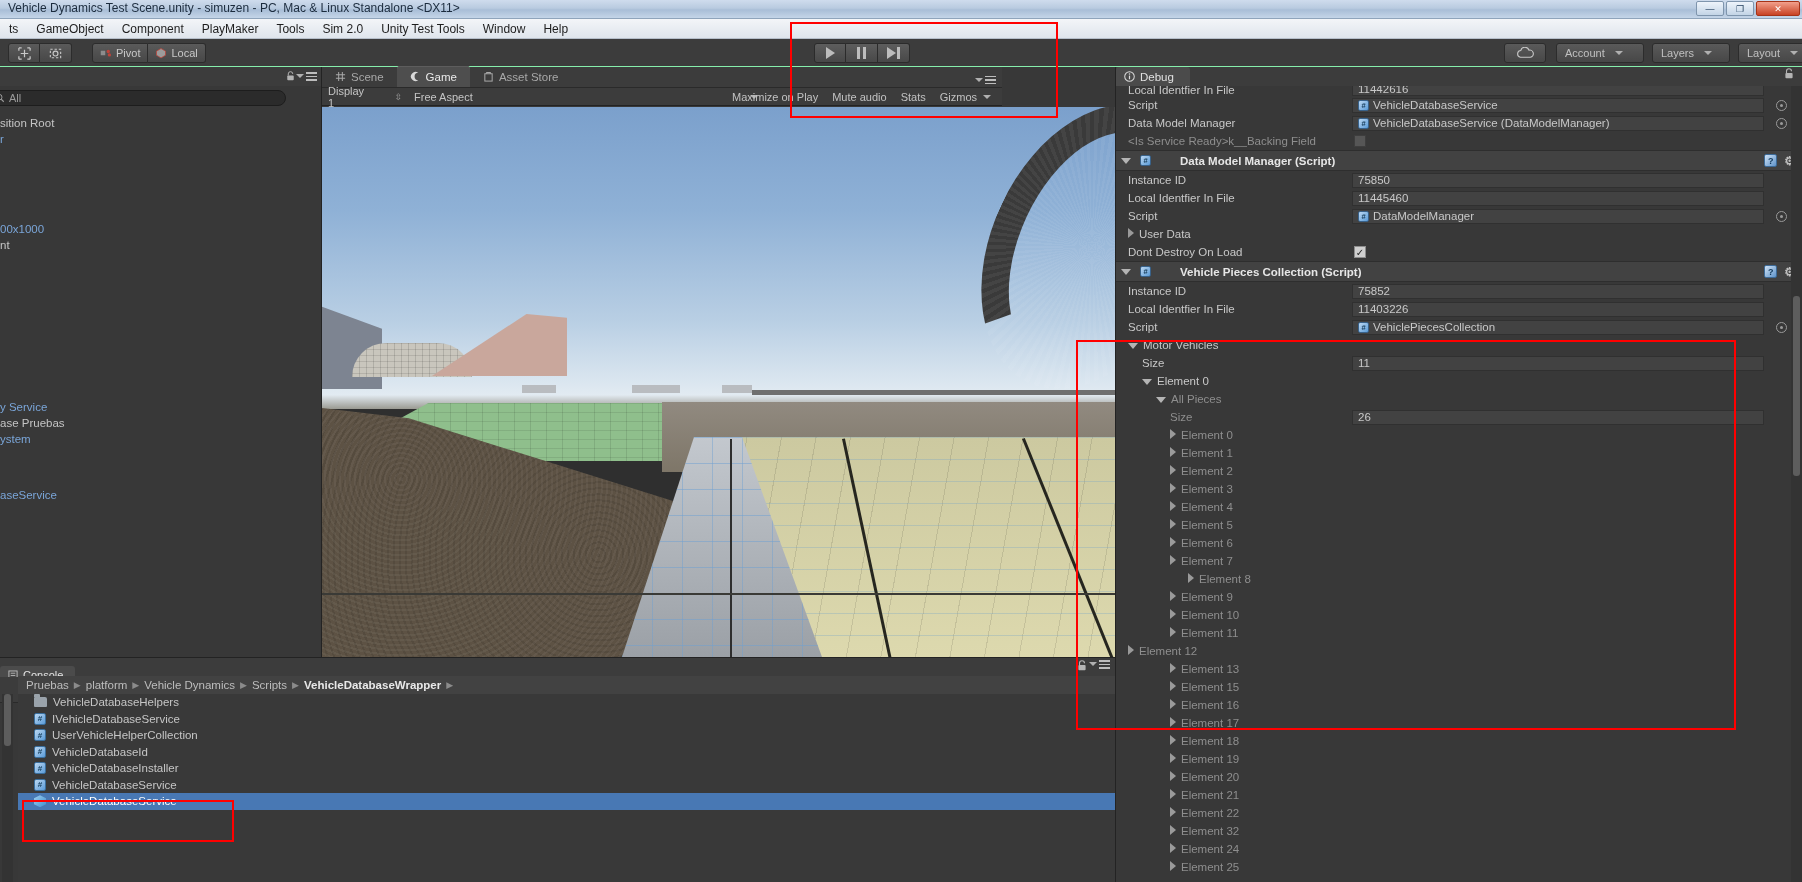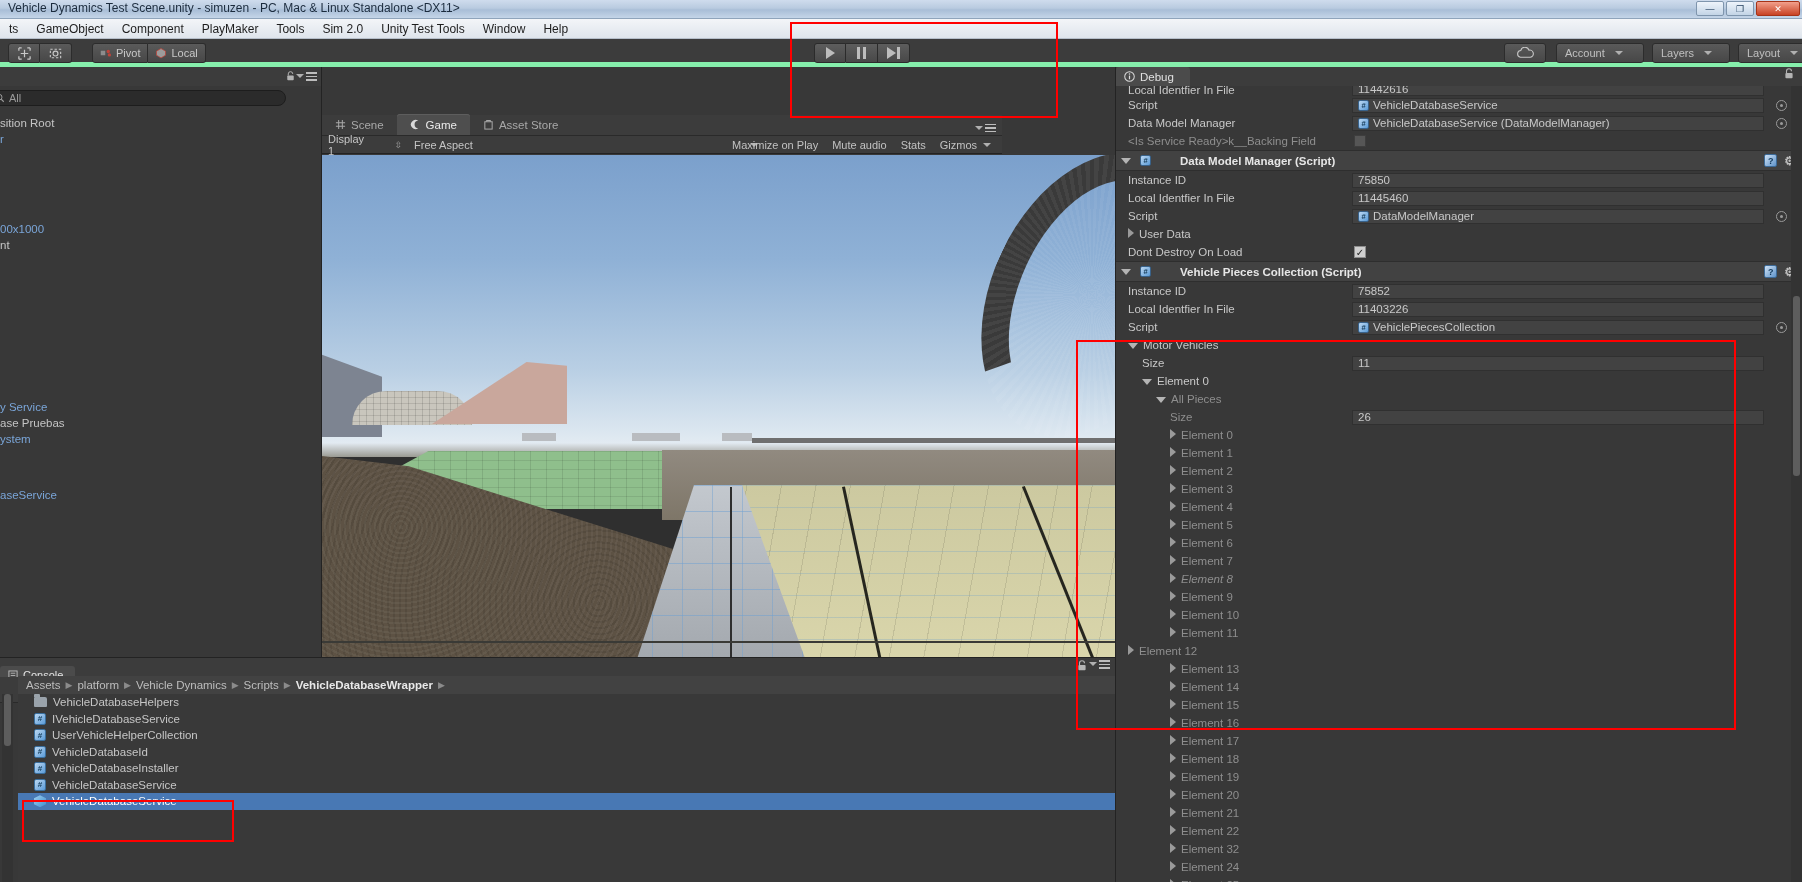--- a/index.html
+++ b/index.html
@@ -21,21 +21,21 @@
     border-color:#a63318; color:#fff; width:44px; }
 
   
   .menubar { position:absolute; left:0; top:19px; width:1802px; height:20px;
     background:linear-gradient(to bottom,#f3f5f8,#dfe5ec); border-bottom:1px solid #b6bfca;
     display:flex; align-items:center; padding-left:0px; }
   .menu-item { font-size:12px; color:#1d1d1d; padding:2px 9px; white-space:nowrap; cursor:default; }
 
   
   .toolbar { position:absolute; left:0; top:39px; width:1802px; height:28px;
-    background:#3c3c3c; border-bottom:5px solid #86efac;text-align:right; }
+    background:#3c3c3c; border-bottom:1px solid #86efac;text-align:right; }
   .tool-grp { position:absolute; top:4px; display:flex; }
   .tbtn { height:20px; min-width:32px; background:linear-gradient(to bottom,#5a5a5a,#474747);
     border:1px solid #2c2c2c; display:flex; align-items:center; justify-content:center;
     color:#c8c8c8; font-size:11px; padding:0 7px; }
   .tbtn.first { border-radius:3px 0 0 3px; }
   .tbtn.last { border-radius:0 3px 3px 0; }
   .tbtn.only { border-radius:3px; }
   .tbtn.mid { border-left:none; }
   .tbtn .cap { margin-left:4px; }
   .play-grp { position:absolute; left:814px; top:4px; display:flex; }
@@ -66,21 +66,21 @@
   .hier-search { position:absolute; left:-14px; top:23px; width:300px; height:16px;
     background:#2b2b2b; border:1px solid #1d1d1d; border-radius:9px; display:flex;
     align-items:center; padding-left:8px; color:#9a9a9a; font-size:11px; gap:4px; }
   .hier-list { position:absolute; left:0; top:48px; width:322px; }
   .hier-row { height:16px; font-size:11.5px; color:#c4c4c4; display:flex; align-items:center;
     padding-left:0px; white-space:nowrap; }
   .hier-row.blue { color:#7aa5d8; }
   .lock-icon { position:absolute; right:26px; top:4px; width:9px; height:10px; }
 
   
-  #gameview { left:322px; top:67px; width:680px; height:590px;margin-top:48px; }
+  #gameview { left:322px; top:67px; width:680px; height:590px; }
   .gv-tabs { height:21px; background:#3c3c3c; display:flex; align-items:flex-end;
     border-bottom:1px solid #2a2a2a; position:relative; }
   .gv-tab { height:21px; padding:0 13px; display:flex; align-items:center; gap:5px;
     font-size:11.5px; color:#a8a8a8; }
   .gv-tab.active { background:#4e4e4e; color:#eaeaea; border-radius:3px 3px 0 0;
     box-shadow: inset 0 1px 0 #5d5d5d; }
   .gv-bar { height:18px; background:#3c3c3c; border-bottom:1px solid #232323;
     display:flex; align-items:center; font-size:11px; color:#bdbdbd; position:relative; }
   .gv-sel { display:flex; align-items:center; height:16px; padding:0 6px; color:#c5c5c5;gap:24px; }
   .gv-right { position:absolute; right:4px; display:flex; align-items:center; gap:0; }
@@ -481,21 +481,21 @@
         <div style="display:flex;flex-direction:column;gap:2px;">
           <div style="width:11px;height:1.5px;background:#bdbdbd;"></div>
           <div style="width:11px;height:1.5px;background:#bdbdbd;"></div>
           <div style="width:11px;height:1.5px;background:#bdbdbd;"></div>
         </div>
       </div>
     </div>
   </div>
 
   <div class="breadcrumb" id="breadcrumb">
-      <span>Assets</span>
+      <span>Pruebas</span>
       <span class="bc-sep">▶</span>
       <span>platform</span>
       <span class="bc-sep">▶</span>
       <span>Vehicle Dynamics</span>
       <span class="bc-sep">▶</span>
       <span>Scripts</span>
       <span class="bc-sep">▶</span>
       <span class="bc-last">VehicleDatabaseWrapper</span>
       <span class="bc-sep">▶</span>
     </div>
@@ -681,39 +681,36 @@
         <div class="irow">
           <div class="lbl dim" style="padding-left: 54px;"><span class="foldout closed" style="display: inline-block; margin-right: 5px;"></span><span>Element 5</span></div>
         </div>
         <div class="irow">
           <div class="lbl dim" style="padding-left: 54px;"><span class="foldout closed" style="display: inline-block; margin-right: 5px;"></span><span>Element 6</span></div>
         </div>
         <div class="irow">
           <div class="lbl dim" style="padding-left: 54px;"><span class="foldout closed" style="display: inline-block; margin-right: 5px;"></span><span>Element 7</span></div>
         </div>
         <div class="irow">
-          <div class="lbl dim" style="padding-left: 54px; font-style: italic;"><span class="foldout closed" style="display: inline-block; margin-right: 5px;"></span><span>Element 8</span></div>
+          <div class="lbl dim" style="padding-left: 72px;"><span class="foldout closed" style="display: inline-block; margin-right: 5px;"></span><span>Element 8</span></div>
         </div>
         <div class="irow">
           <div class="lbl dim" style="padding-left: 54px;"><span class="foldout closed" style="display: inline-block; margin-right: 5px;"></span><span>Element 9</span></div>
         </div>
         <div class="irow">
           <div class="lbl dim" style="padding-left: 54px;"><span class="foldout closed" style="display: inline-block; margin-right: 5px;"></span><span>Element 10</span></div>
         </div>
         <div class="irow">
           <div class="lbl dim" style="padding-left: 54px;"><span class="foldout closed" style="display: inline-block; margin-right: 5px;"></span><span>Element 11</span></div>
         </div>
         <div class="irow">
           <div class="lbl dim" style=""><span class="foldout closed" style="display: inline-block; margin-right: 5px;"></span><span>Element 12</span></div>
         </div>
         <div class="irow">
           <div class="lbl dim" style="padding-left: 54px;"><span class="foldout closed" style="display: inline-block; margin-right: 5px;"></span><span>Element 13</span></div>
-        </div>
-        <div class="irow">
-          <div class="lbl dim" style="padding-left: 54px;"><span class="foldout closed" style="display: inline-block; margin-right: 5px;"></span><span>Element 14</span></div>
         </div>
         <div class="irow">
           <div class="lbl dim" style="padding-left: 54px;"><span class="foldout closed" style="display: inline-block; margin-right: 5px;"></span><span>Element 15</span></div>
         </div>
         <div class="irow">
           <div class="lbl dim" style="padding-left: 54px;"><span class="foldout closed" style="display: inline-block; margin-right: 5px;"></span><span>Element 16</span></div>
         </div>
         <div class="irow">
           <div class="lbl dim" style="padding-left: 54px;"><span class="foldout closed" style="display: inline-block; margin-right: 5px;"></span><span>Element 17</span></div>
         </div>

